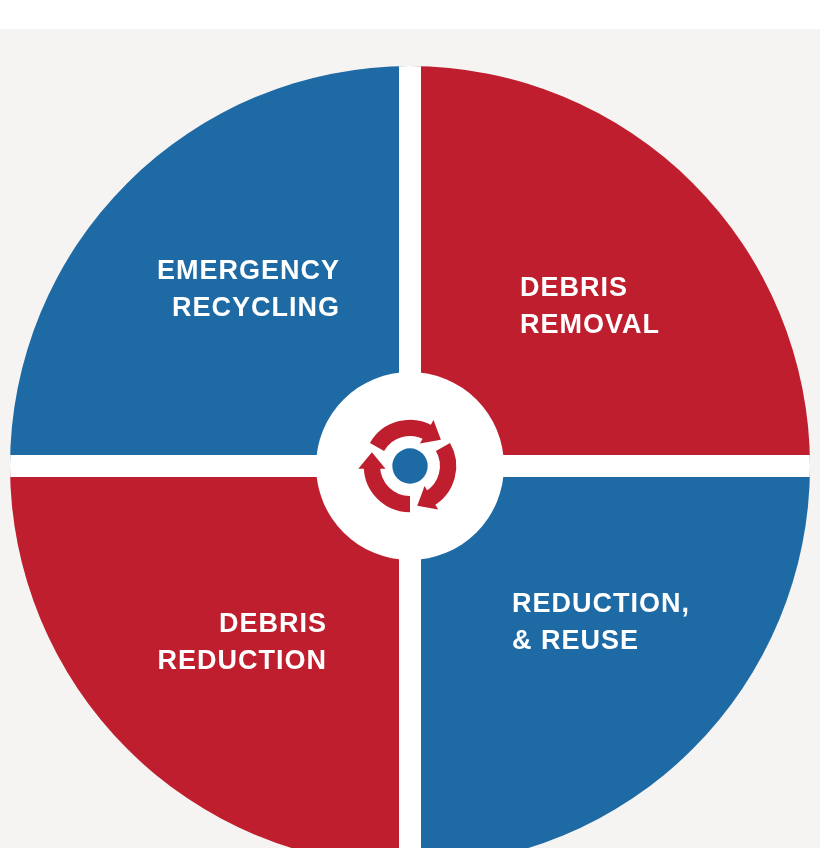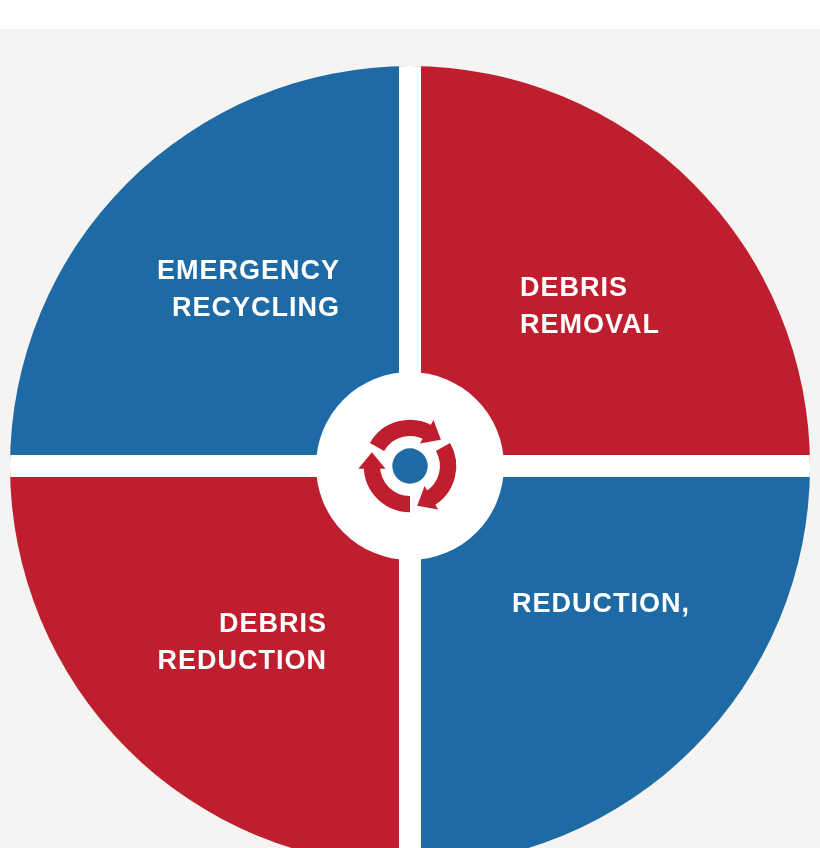--- a/index.html
+++ b/index.html
@@ -108,20 +108,21 @@
       <div>REMOVAL</div>
     </div>
 
     <div class="label label-bl align-right">
       <div>DEBRIS</div>
       <div>REDUCTION</div>
     </div>
 
     <div class="label label-br align-left">
       <div>REDUCTION,</div>
+      <div>&amp; REUSE</div>
     </div>
 
     <div class="center-circle">
       <svg class="cycle-icon" viewBox="0 0 100 100" aria-hidden="true">
         <defs>
           <g id="cycle-arrow">
             <path d="M 25.75 36 A 28 28 0 0 1 64 25.75" stroke="#bf1e2e" stroke-width="12" fill="none"></path>
             <polygon points="72.7,30.75 57.3,33.4 67.3,16.1" fill="#bf1e2e"></polygon>
           </g>
         </defs>

